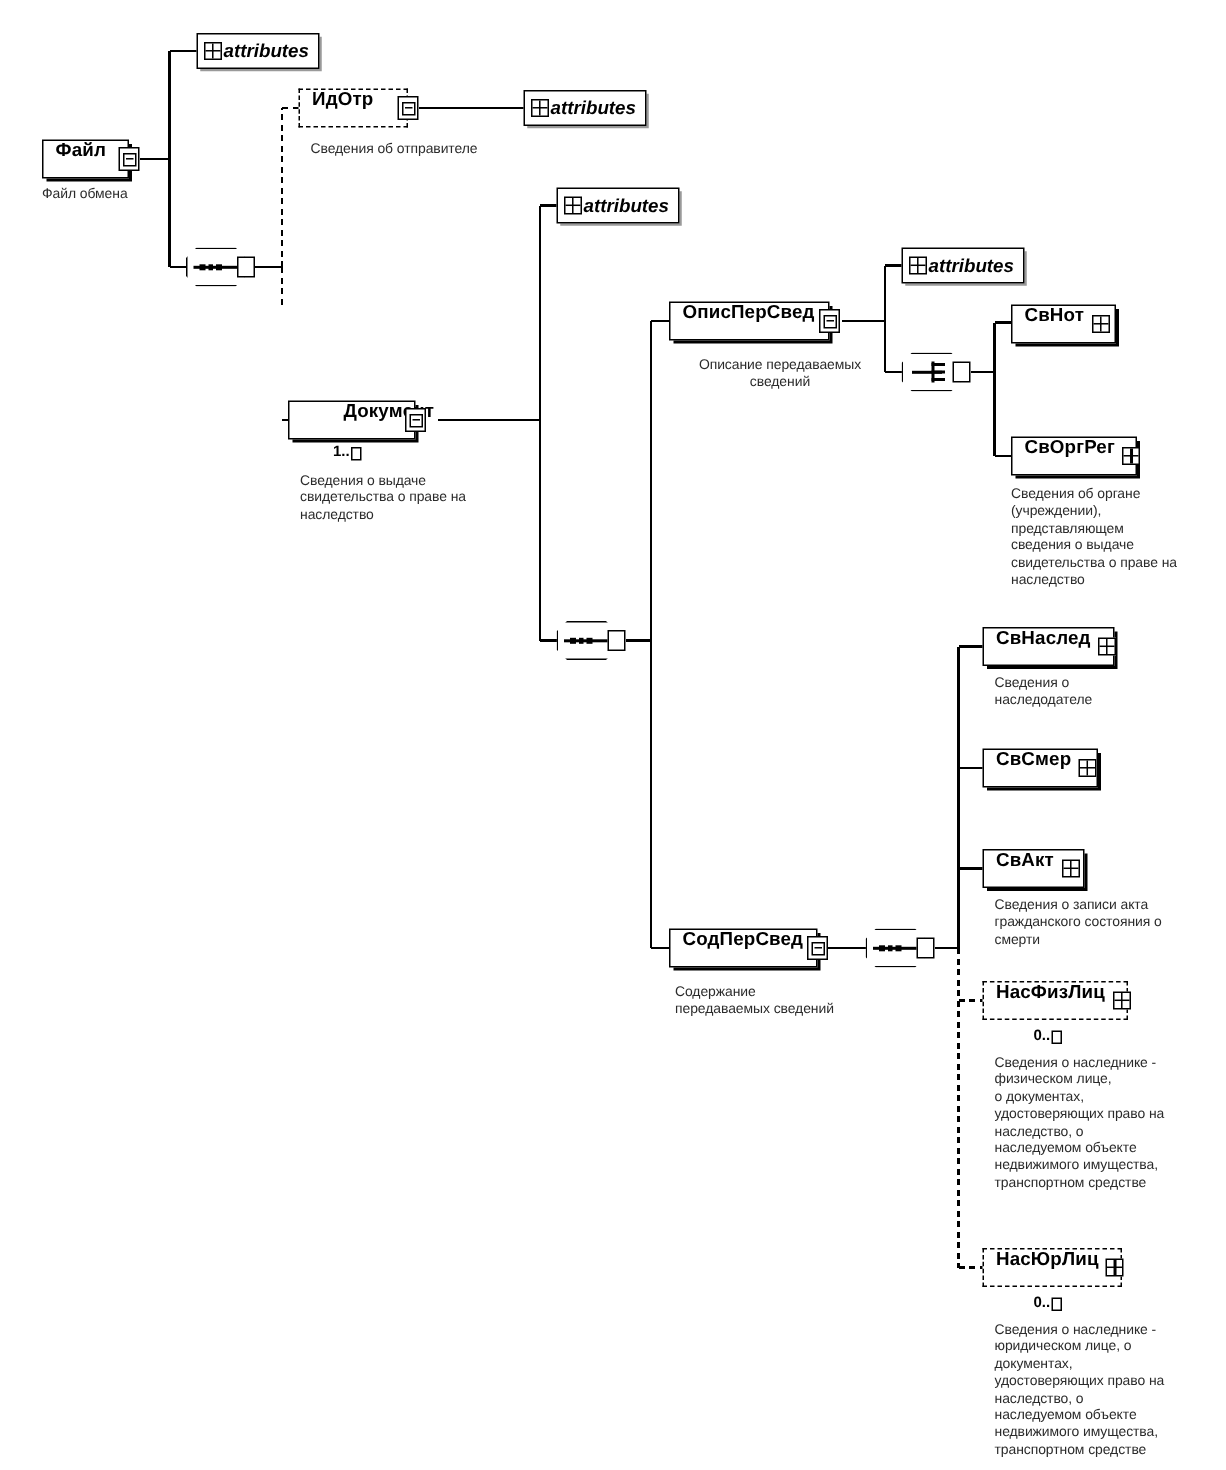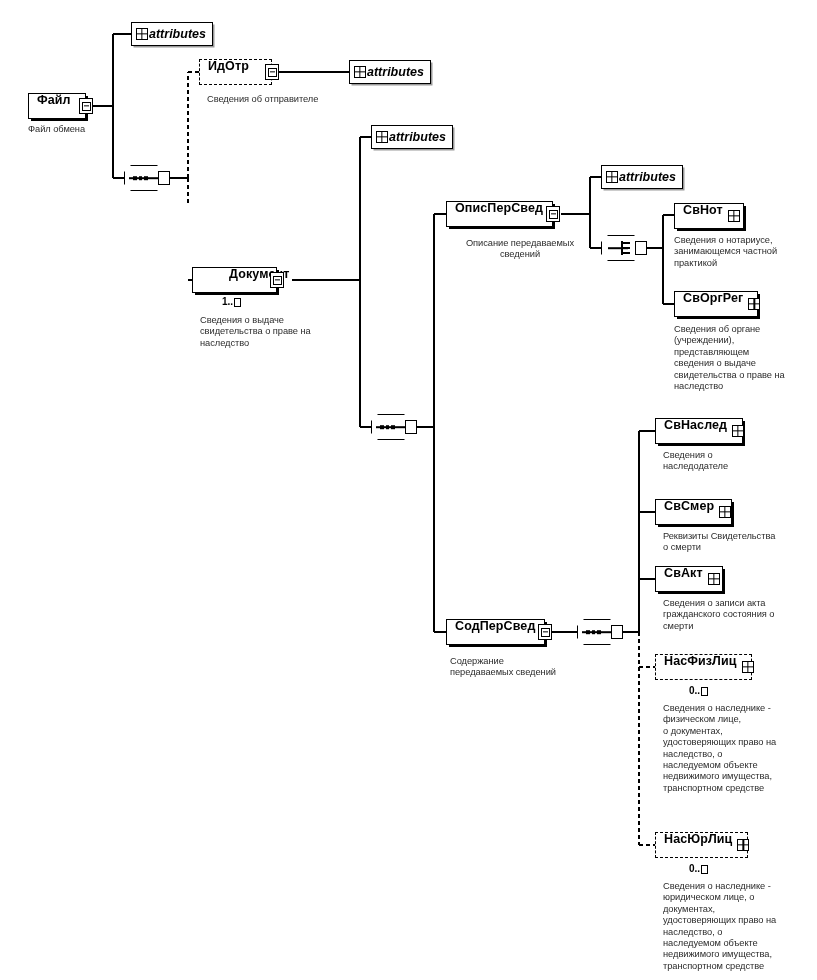--- a/index.html
+++ b/index.html
@@ -244,23 +244,20 @@
   </div>
   <div class="cap" style="left:450px;top:238px;width:140px;text-align:center;">Описание передаваемых
 сведений</div>
 
   <div class="node shadow" style="left:674px;top:203px;width:70px;">
     <span class="lbl">СвНот</span>
     <span class="g4wrap">
       <span class="grid4"></span>
     </span>
   </div>
-  <div class="cap" style="left:674px;top:235px;width:140px;">Сведения о нотариусе,
-занимающемся частной
-практикой</div>
 
   <div class="node shadow" style="left:674px;top:291px;width:84px;">
     <span class="lbl">СвОргРег</span>
     <span class="g4wrap">
       <span class="grid4"></span>
     </span>
   </div>
   <div class="cap" style="left:674px;top:324px;width:140px;">Сведения об органе
 (учреждении),
 представляющем
@@ -285,22 +282,20 @@
   </div>
   <div class="cap" style="left:663px;top:450px;width:140px;">Сведения о
 наследодателе</div>
 
   <div class="node shadow" style="left:655px;top:499px;width:77px;">
     <span class="lbl">СвСмер</span>
     <span class="g4wrap">
       <span class="grid4"></span>
     </span>
   </div>
-  <div class="cap" style="left:663px;top:531px;width:148px;">Реквизиты Свидетельства
-о смерти</div>
 
   <div class="node shadow" style="left:655px;top:566px;width:68px;">
     <span class="lbl">СвАкт</span>
     <span class="g4wrap">
       <span class="grid4"></span>
     </span>
   </div>
   <div class="cap" style="left:663px;top:598px;width:150px;">Сведения о записи акта
 гражданского состояния о
 смерти</div>

